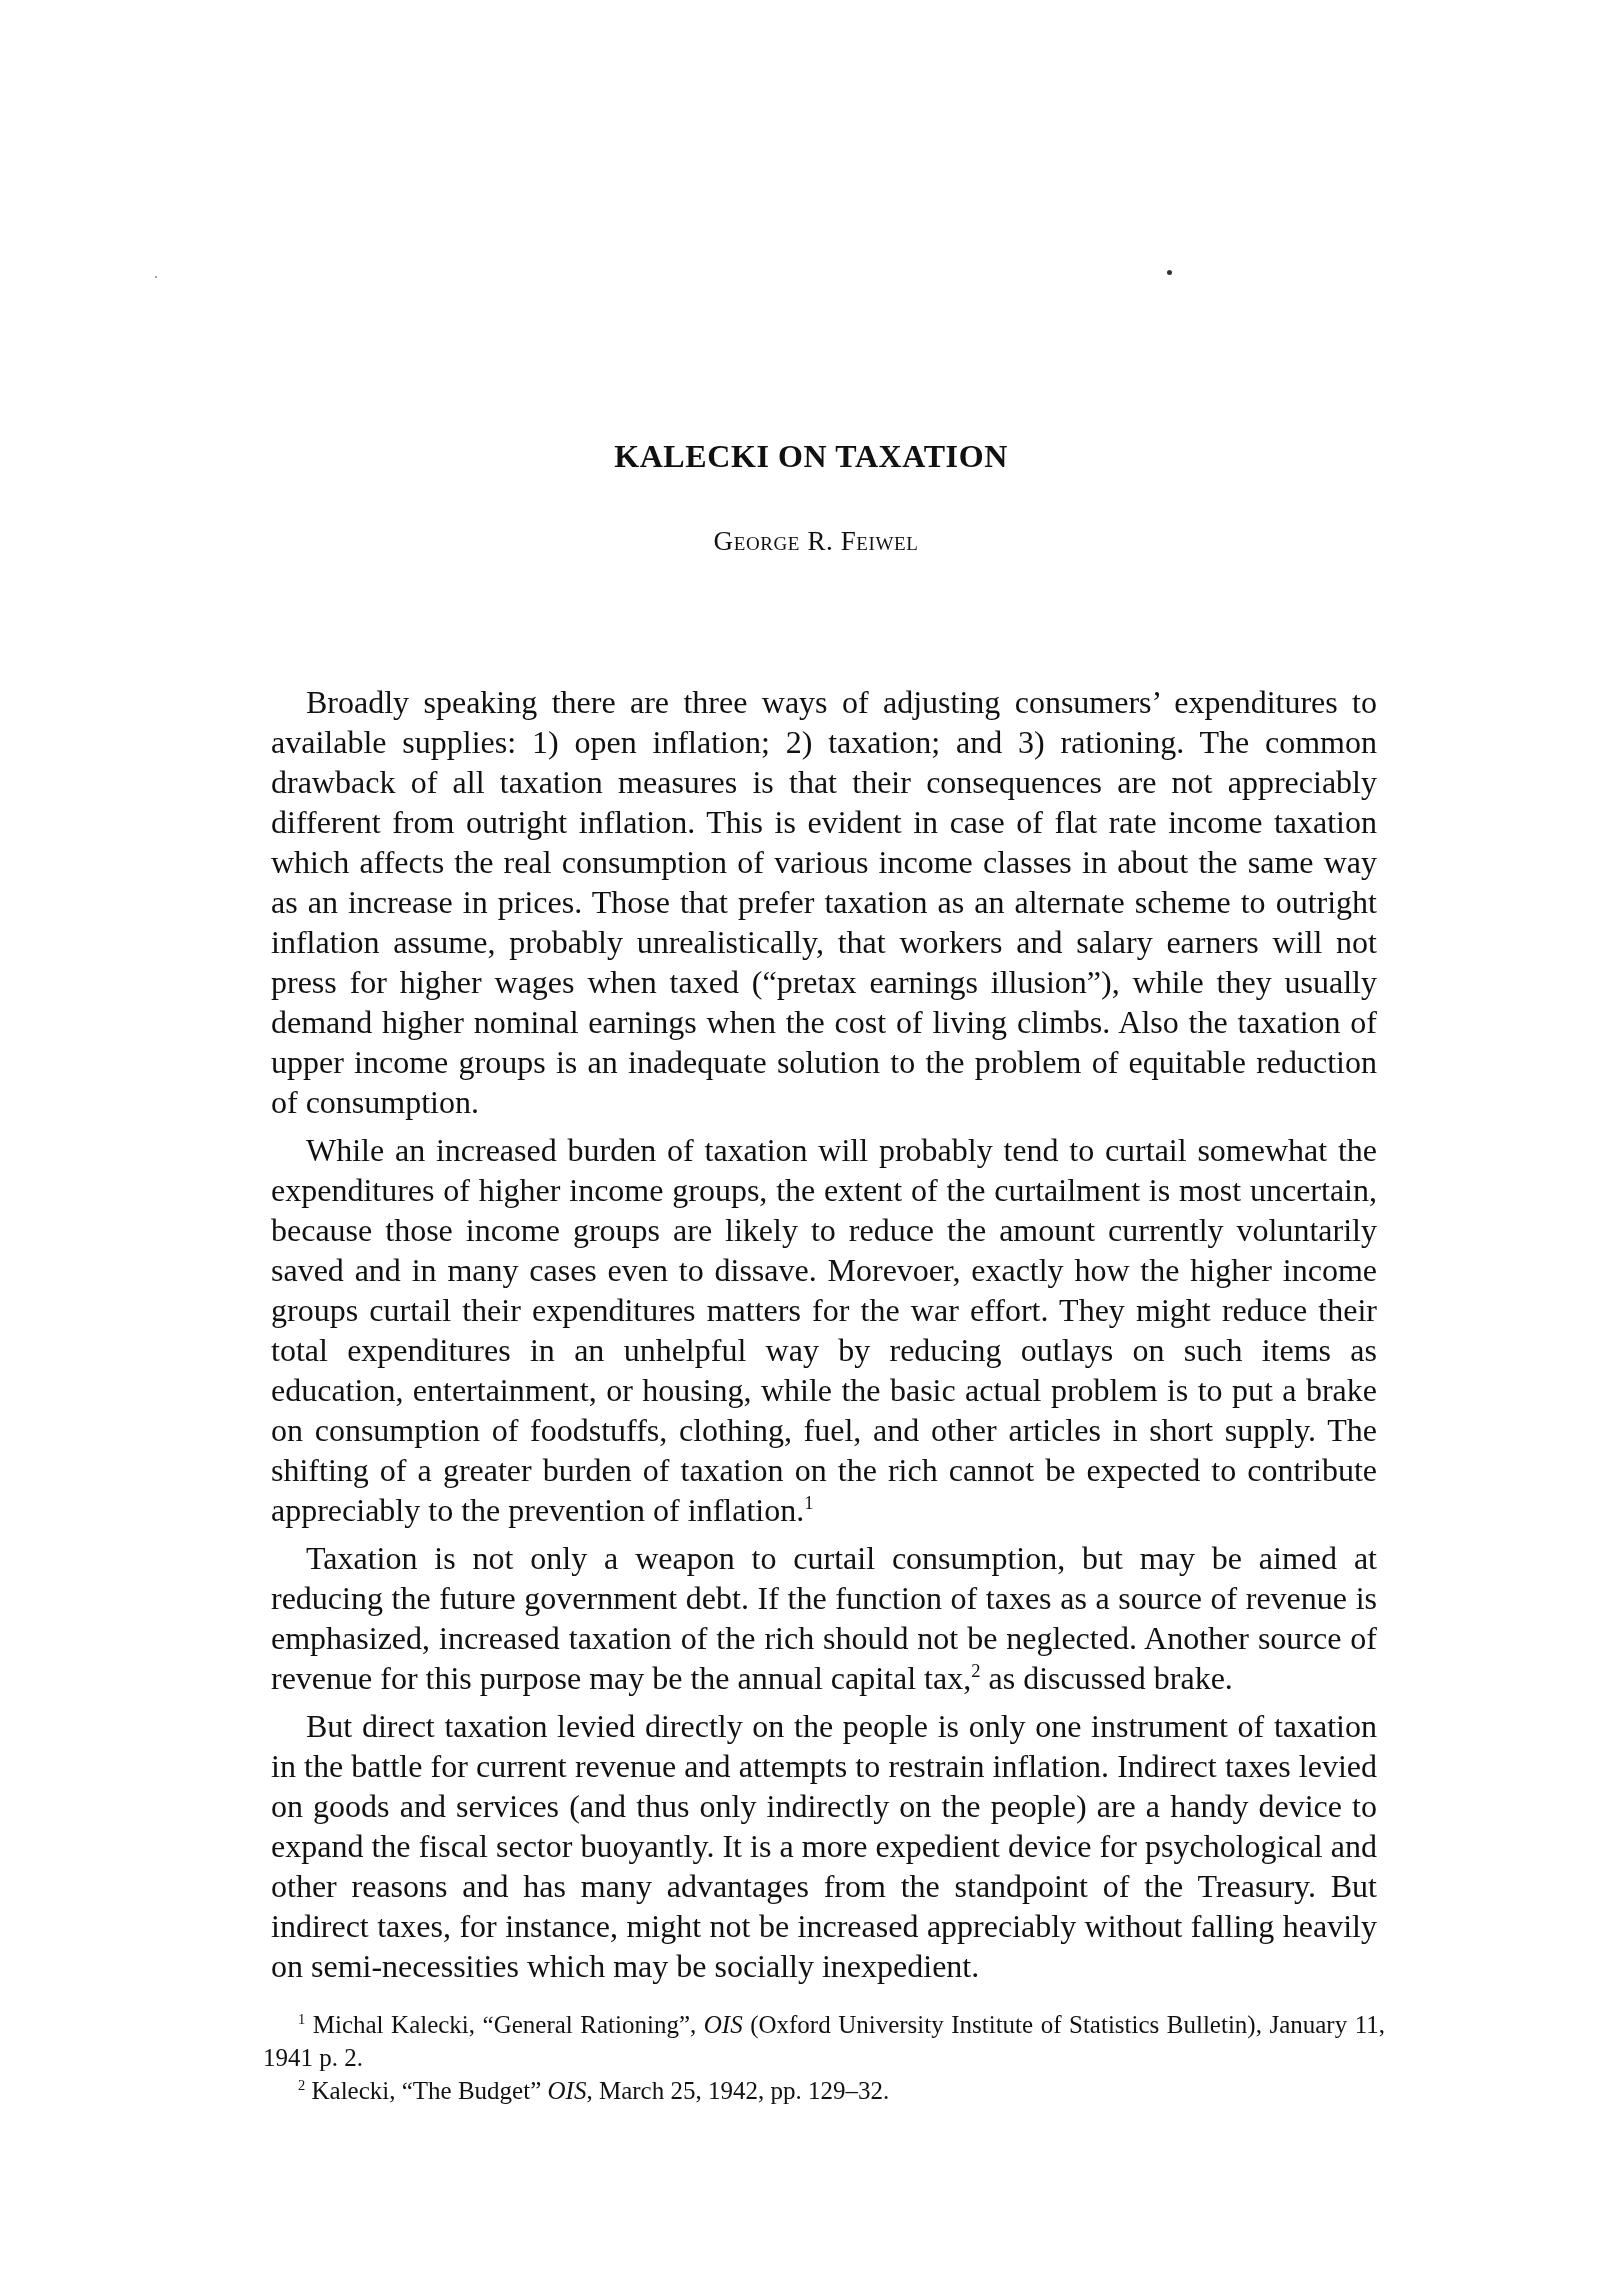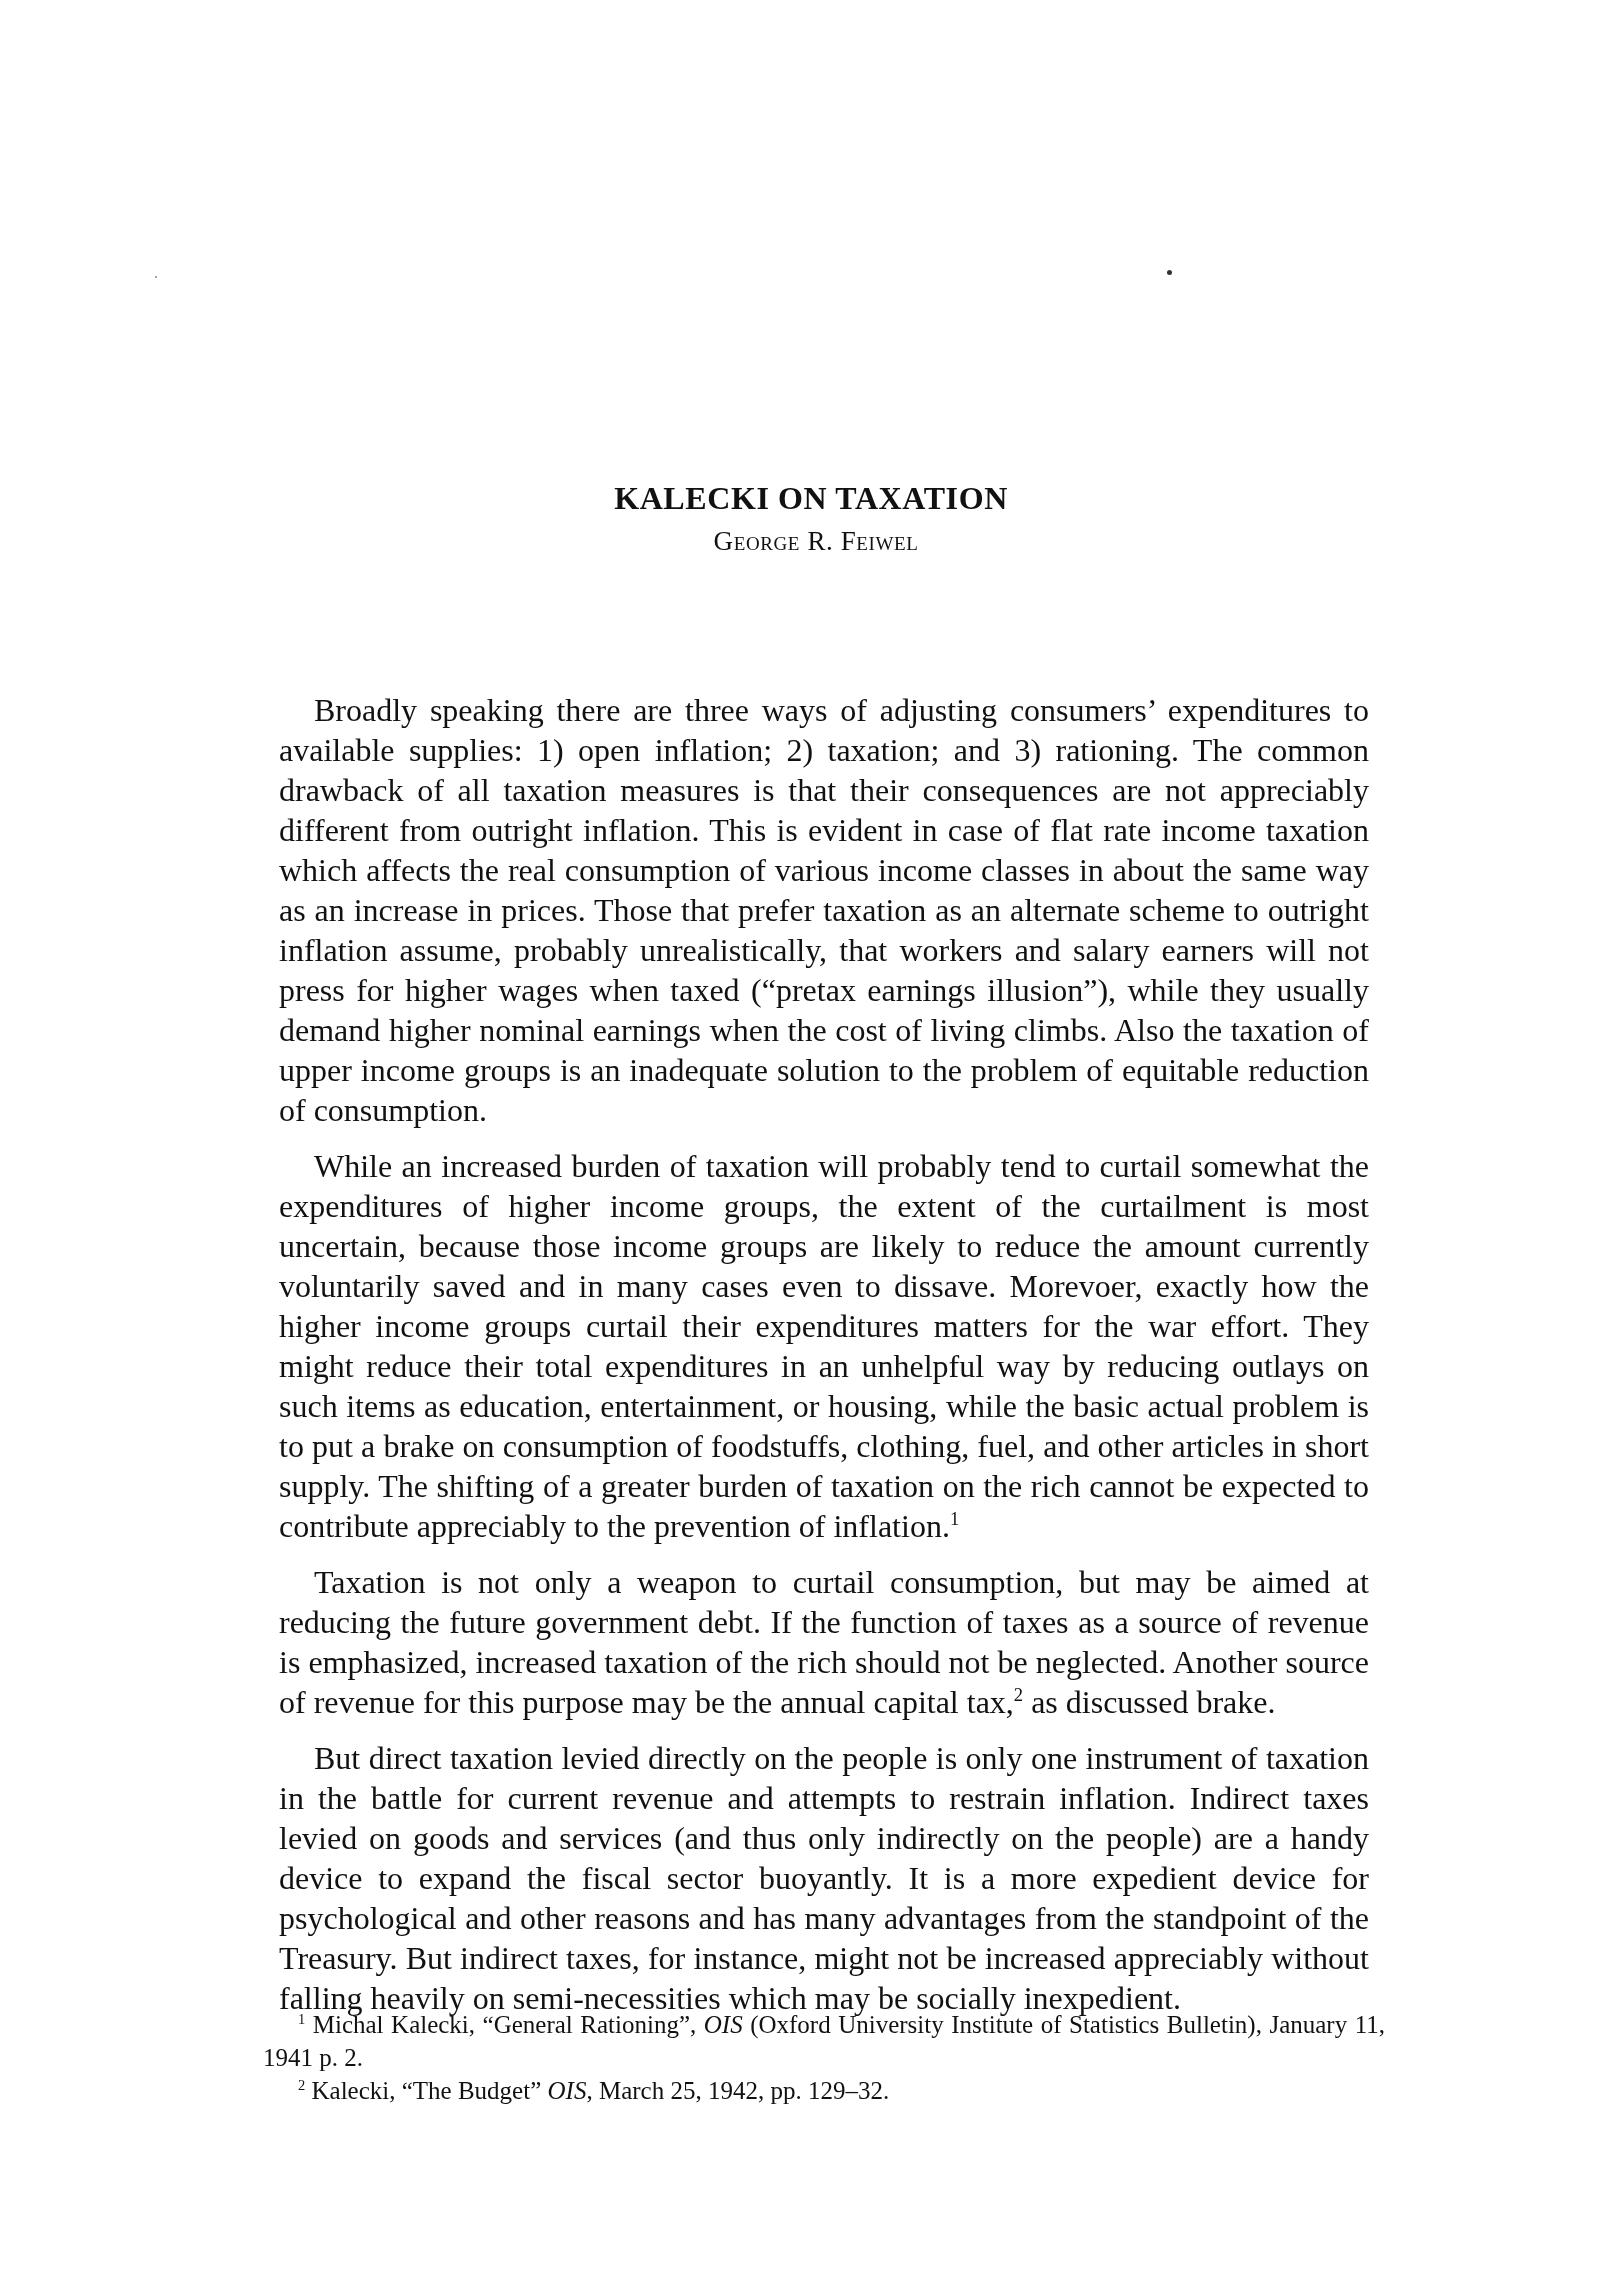--- a/index.html
+++ b/index.html
@@ -1,28 +1,28 @@
 <!DOCTYPE html>
 <html style="font-size:9px"><head>
   <meta charset="utf-8">
   <style>
     html, body { margin: 0; padding: 0; background: #ffffff; }
     body { width: 1622px; height: 2295px; position: relative; overflow: hidden;
            font-family: "Liberation Serif", "DejaVu Serif", serif; color: #111; }
     .page { position: absolute; left: 0; top: 0; width: 1622px; height: 2295px; }
     .speck { position: absolute; background: #333; border-radius: 50%; }
     .title { position: absolute; top: 438px; left: 0; width: 1622px; text-align: center;
-             font-size: 32px; font-weight: bold; letter-spacing: 0.6px; margin-top: 42px; }
+             font-size: 32px; font-weight: bold; letter-spacing: 0.6px; }
     .author { position: absolute; top: 526px; left: 5px; width: 1622px; text-align: center;
               font-size: 27px; font-variant: small-caps; letter-spacing: 0.6px; }
     .section { position: absolute; top: 612px; left: 0; width: 1622px; text-align: center;
                font-size: 20.5px; letter-spacing: 0.9px; }
     .body { position: absolute; top: 674px; left: 263px; width: 1122px;
             font-size: 32px; line-height: 40px; text-align: justify; }
-    .body p { margin: 16px; text-indent: 35px; }
+    .body p { margin: 8px; text-indent: 35px; }
     sup { font-size: 58%; line-height: 0; vertical-align: super; }
     .notes { position: absolute; top: 2008px; left: 263px; width: 1122px;
              font-size: 25px; line-height: 33px; text-align: justify; }
     .notes p { margin: 0; text-indent: 35px; }
     .pagenum { position: absolute; top: 2210px; left: 0; width: 1622px; text-align: center;
                font-size: 31px; }
     i { }
   </style>
 </head>
 <body>

